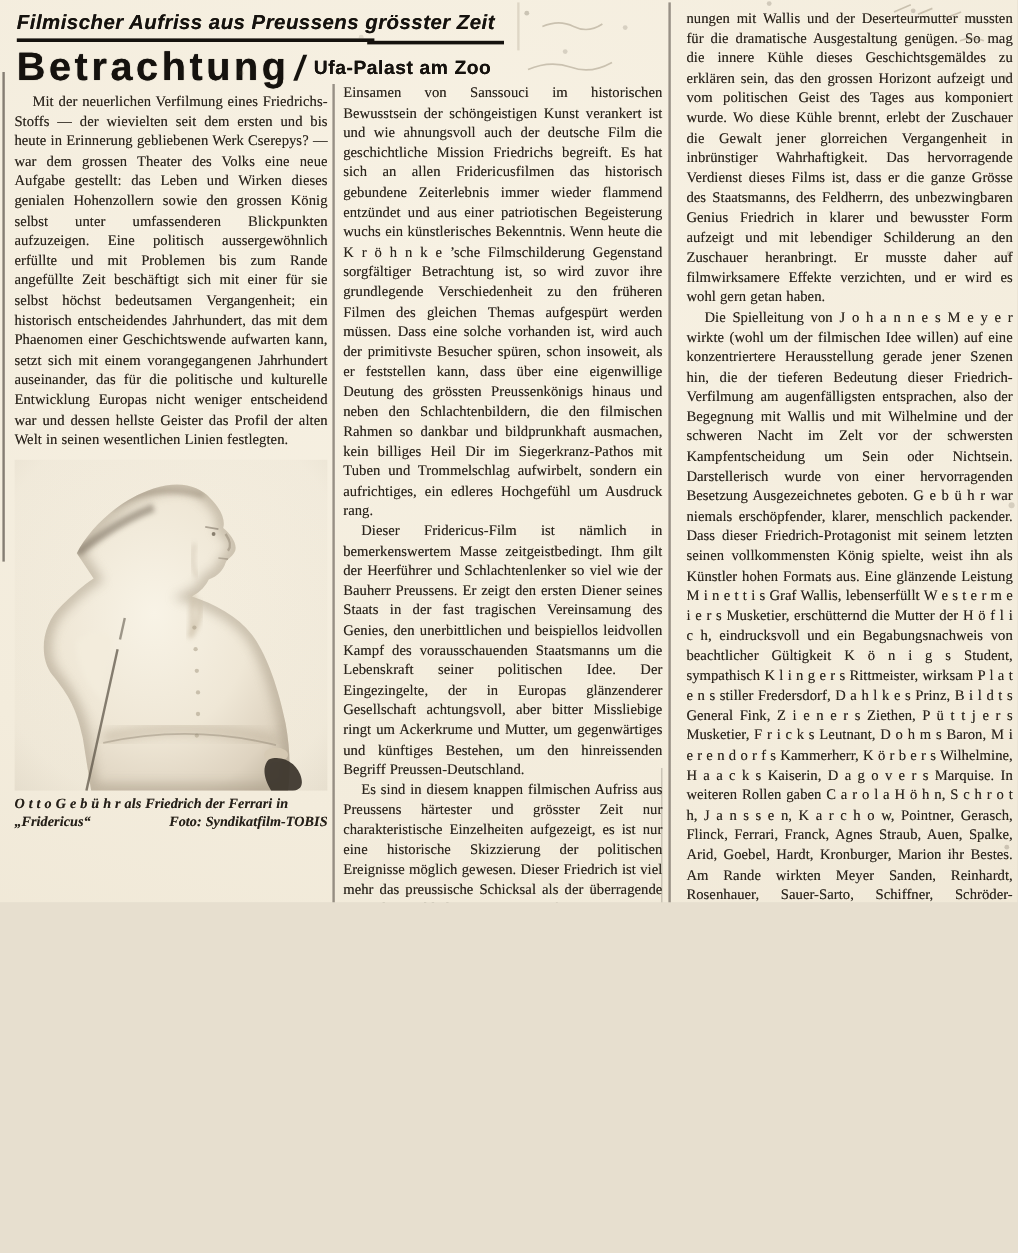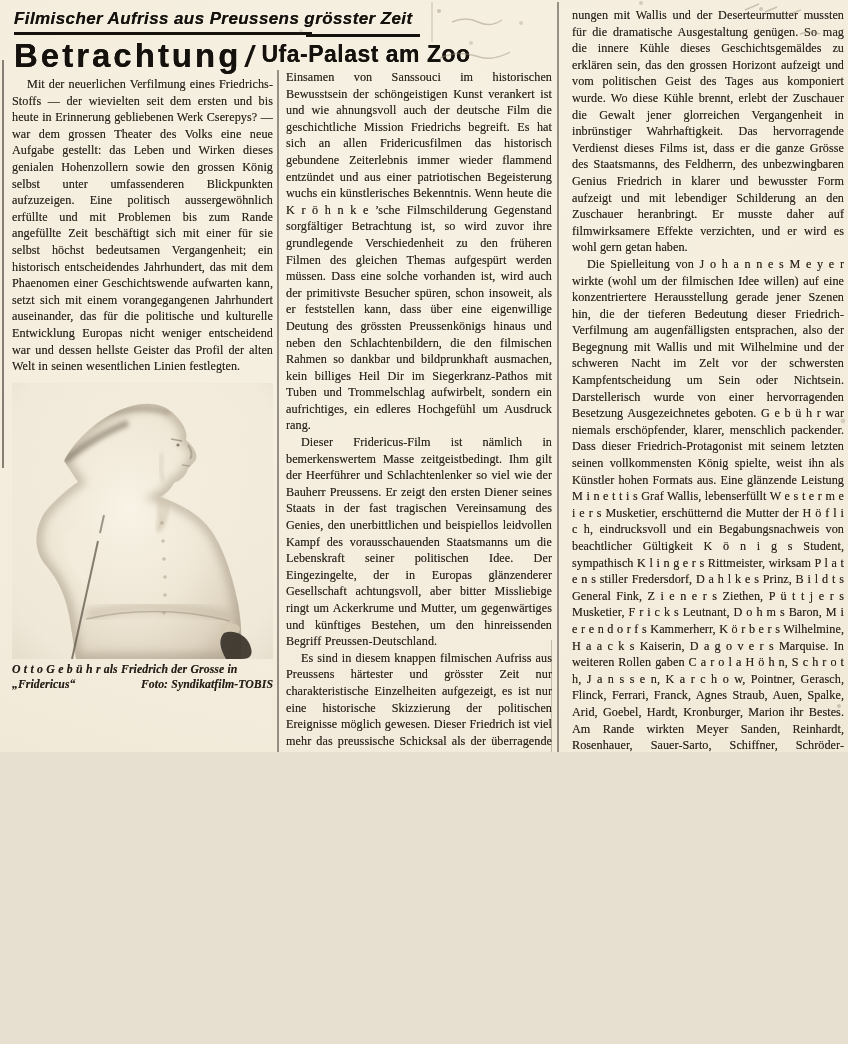--- a/index.html
+++ b/index.html
@@ -16,21 +16,21 @@
     text-shadow:0 0 .5px rgba(21,18,14,.8);
   }
   .kicker-underline{position:absolute;left:14px;top:32px;width:298px;height:3px;background:#15120e;}
   .kicker-underline2{position:absolute;left:306px;top:34px;width:114px;height:3px;background:#15120e;}
   .title-row{
     position:absolute;left:14px;top:37px;white-space:nowrap;
     font-family:"Liberation Sans","DejaVu Sans",sans-serif;color:#15120e;
   }
   .title{font-size:33px;font-weight:900;letter-spacing:3px;text-shadow:0 0 .6px #15120e;}
   .title-sep{font-size:29px;font-weight:900;font-style:italic;margin:0 8px 0 4px;}
-  .venue{font-size:23px;font-weight:900;letter-spacing:.5px;vertical-align:5px;text-shadow:0 0 .5px #15120e;}
+  .venue{font-size:16px;font-weight:900;letter-spacing:.5px;vertical-align:5px;text-shadow:0 0 .5px #15120e;}
   
   .col{
     position:absolute;font-size:12.2px;line-height:16.6px;text-align:justify;
     letter-spacing:.05px;word-spacing:.3px;color:#2b251d;
     text-shadow:0 0 .35px rgba(43,37,29,.55);
   }
   .col p{margin:0;}
   .col p.indent{text-indent:15px;}
   .col-left{left:12px;top:76px;width:261px;}
   .col-middle{left:286px;top:69px;width:266px;}
@@ -137,21 +137,21 @@
 
         <path d="M 92 132 L 88 150" stroke="#564e41" stroke-width="2" opacity=".55"></path>
         <path d="M 86 158 L 60 276" stroke="#564e41" stroke-width="2" opacity=".7"></path>
 
         <ellipse cx="218" cy="246" rx="10" ry="6" fill="#d6cab4" opacity=".9"></ellipse>
         <path d="M 212 250 C 222 246 234 252 238 262 C 242 272 238 276 230 276 L 214 276 C 208 266 206 256 212 250 Z" fill="#3a332a" opacity=".92"></path>
       </svg>
     </figure>
 
     <figcaption class="caption">
-      <div>O t t o  G e b ü h r  als Friedrich der Grosse in</div>
+      <div>O t t o  G e b ü h r  als Friedrich der Ferrari in</div>
       <div class="cap-row">
         <span>„Fridericus“</span>
         <span>Foto: Syndikatfilm-TOBIS</span>
       </div>
     </figcaption>
   </div>
 
   <div class="col col-middle">
     <p>Einsamen von Sanssouci im historischen Bewusstsein der schöngeistigen Kunst verankert ist und wie ahnungsvoll auch der deutsche Film die geschichtliche Mission Friedrichs begreift. Es hat sich an allen Fridericusfilmen das historisch gebundene Zeiterlebnis immer wieder flammend entzündet und aus einer patriotischen Begeisterung wuchs ein künstlerisches Bekenntnis. Wenn heute die K r ö h n k e ’sche Filmschilderung Gegenstand sorgfältiger Betrachtung ist, so wird zuvor ihre grundlegende Verschiedenheit zu den früheren Filmen des gleichen Themas aufgespürt werden müssen. Dass eine solche vorhanden ist, wird auch der primitivste Besucher spüren, schon insoweit, als er feststellen kann, dass über eine eigenwillige Deutung des grössten Preussenkönigs hinaus und neben den Schlachtenbildern, die den filmischen Rahmen so dankbar und bildprunkhaft ausmachen, kein billiges Heil Dir im Siegerkranz-Pathos mit Tuben und Trommelschlag aufwirbelt, sondern ein aufrichtiges, ein edleres Hochgefühl um Ausdruck rang.</p>
     <p class="indent">Dieser Fridericus-Film ist nämlich in bemerkenswertem Masse zeitgeistbedingt. Ihm gilt der Heerführer und Schlachtenlenker so viel wie der Bauherr Preussens. Er zeigt den ersten Diener seines Staats in der fast tragischen Vereinsamung des Genies, den unerbittlichen und beispiellos leidvollen Kampf des vorausschauenden Staatsmanns um die Lebenskraft seiner politischen Idee. Der Eingezingelte, der in Europas glänzenderer Gesellschaft achtungsvoll, aber bitter Missliebige ringt um Ackerkrume und Mutter, um gegenwärtiges und künftiges Bestehen, um den hinreissenden Begriff Preussen-Deutschland.</p>

